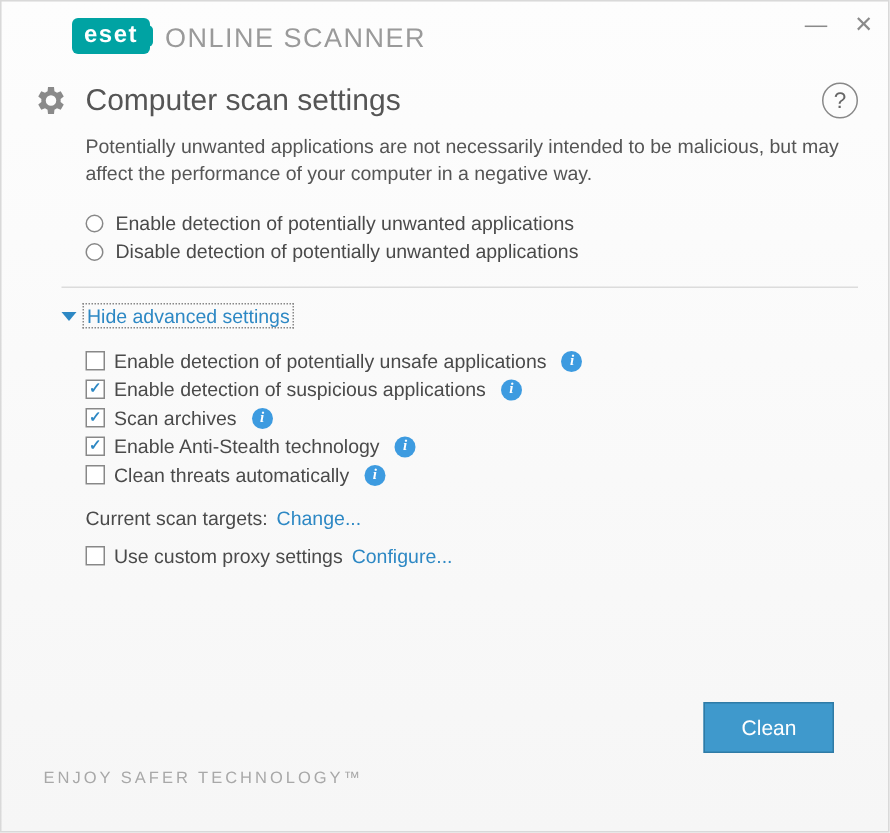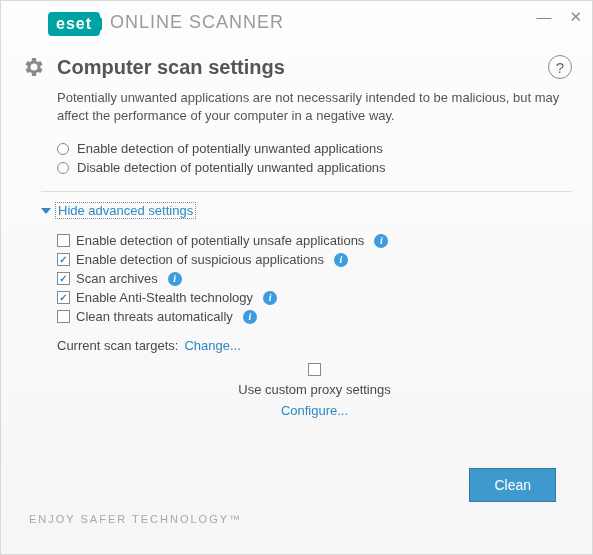--- a/index.html
+++ b/index.html
@@ -20,21 +20,21 @@
   }
   .titlebar {
     height: 46px;
     display: flex;
     align-items: center;
     padding: 0 14px;
     position: relative;
   }
   .logo-badge {
     display: inline-flex;
-    align-items: flex-start;
+    align-items: flex-end;
     gap: 2px;
     padding-left: 33px;
   }
   .eset-box {
     background: #00a3a3;
     color: #fff;
     font-weight: 700;
     font-size: 16px;
     letter-spacing: 1px;
     padding: 3px 8px;
@@ -77,21 +77,21 @@
     align-items: center;
     margin-bottom: 10px;
   }
   .gear {
     width: 24px; height: 24px;
     color: #8a8a8a;
     margin-right: 12px;
   }
   .page-title {
     font-size: 20px;
-    font-weight: 700;
+    font-weight: 400;
     color: #555;
     flex: 1;
   }
   .help-ico {
     width: 24px; height: 24px;
     border: 1.5px solid #888;
     border-radius: 50%;
     display: flex;
     align-items: center;
     justify-content: center;
@@ -192,21 +192,20 @@
   }
   .targets-val { font-style: italic; color: #555; }
   .link { color: #2d88c4; cursor: pointer; }
 
   .proxy-row {
     margin-left: 36px;
     margin-top: 10px;
     display: flex;
     align-items: center;
     gap: 6px;
-    flex-direction: column;
   }
 
   .footer {
     height: 70px;
     position: relative;
     padding: 0 28px;
     display: flex;
     align-items: center;
   }
   .tagline {

